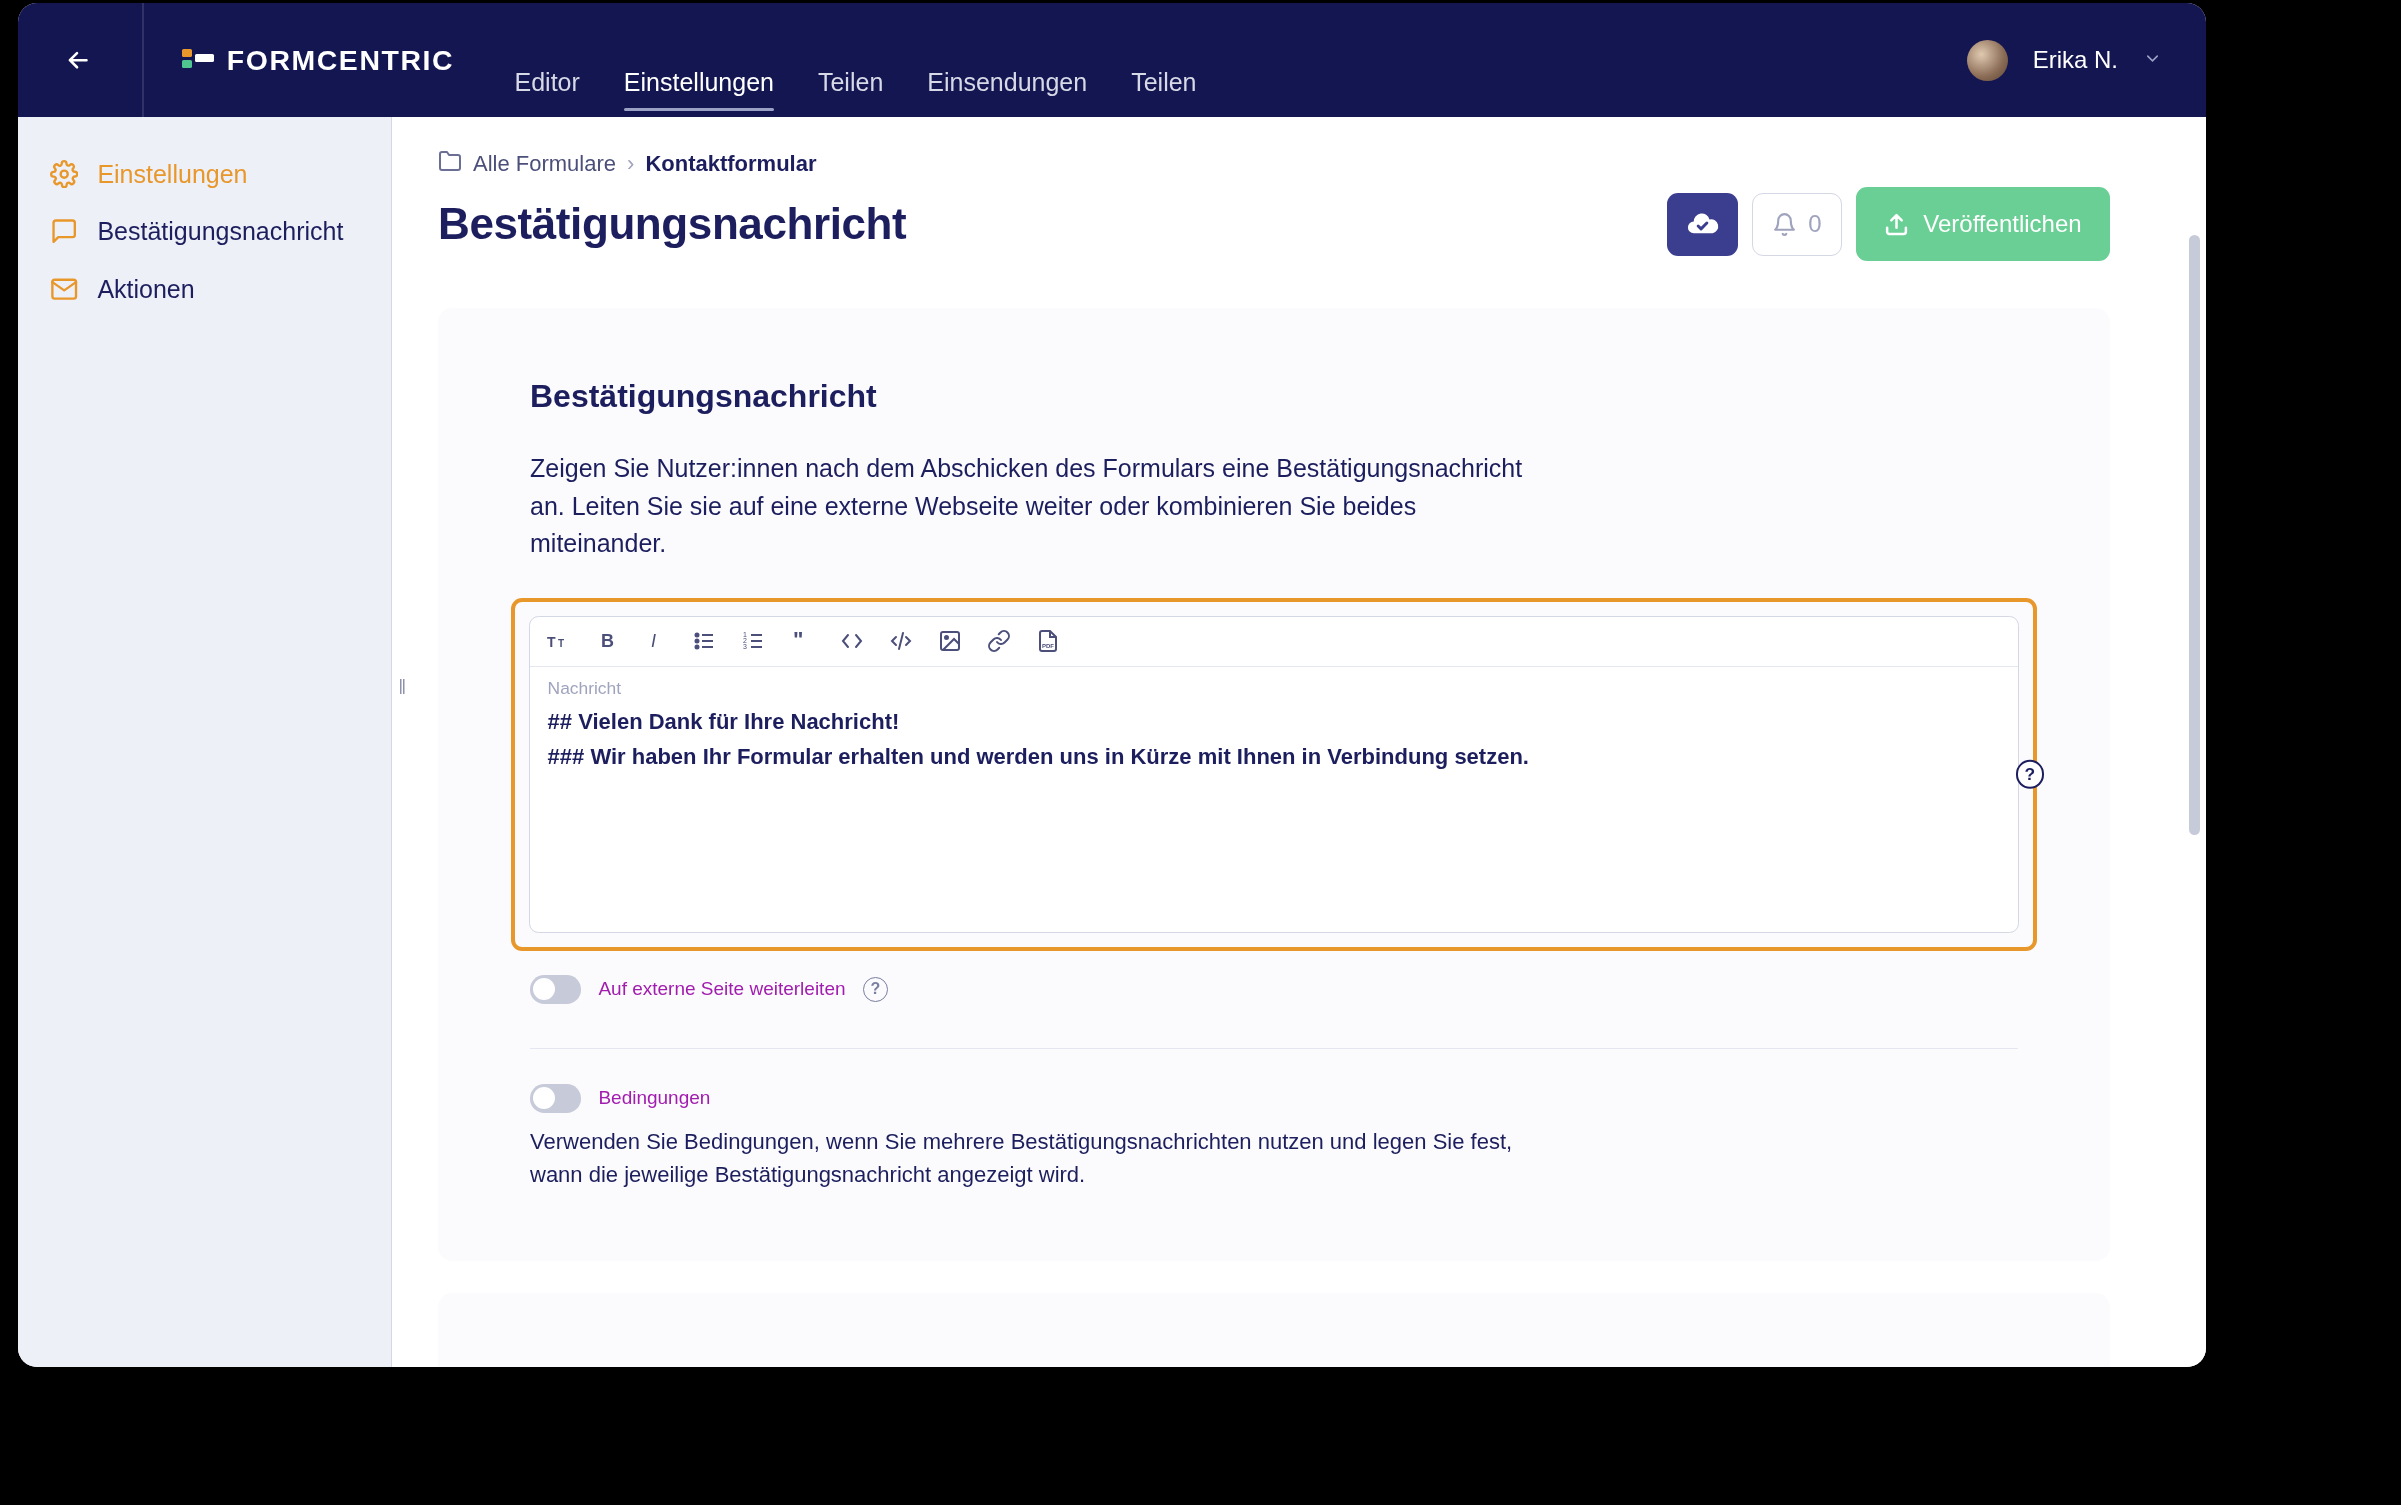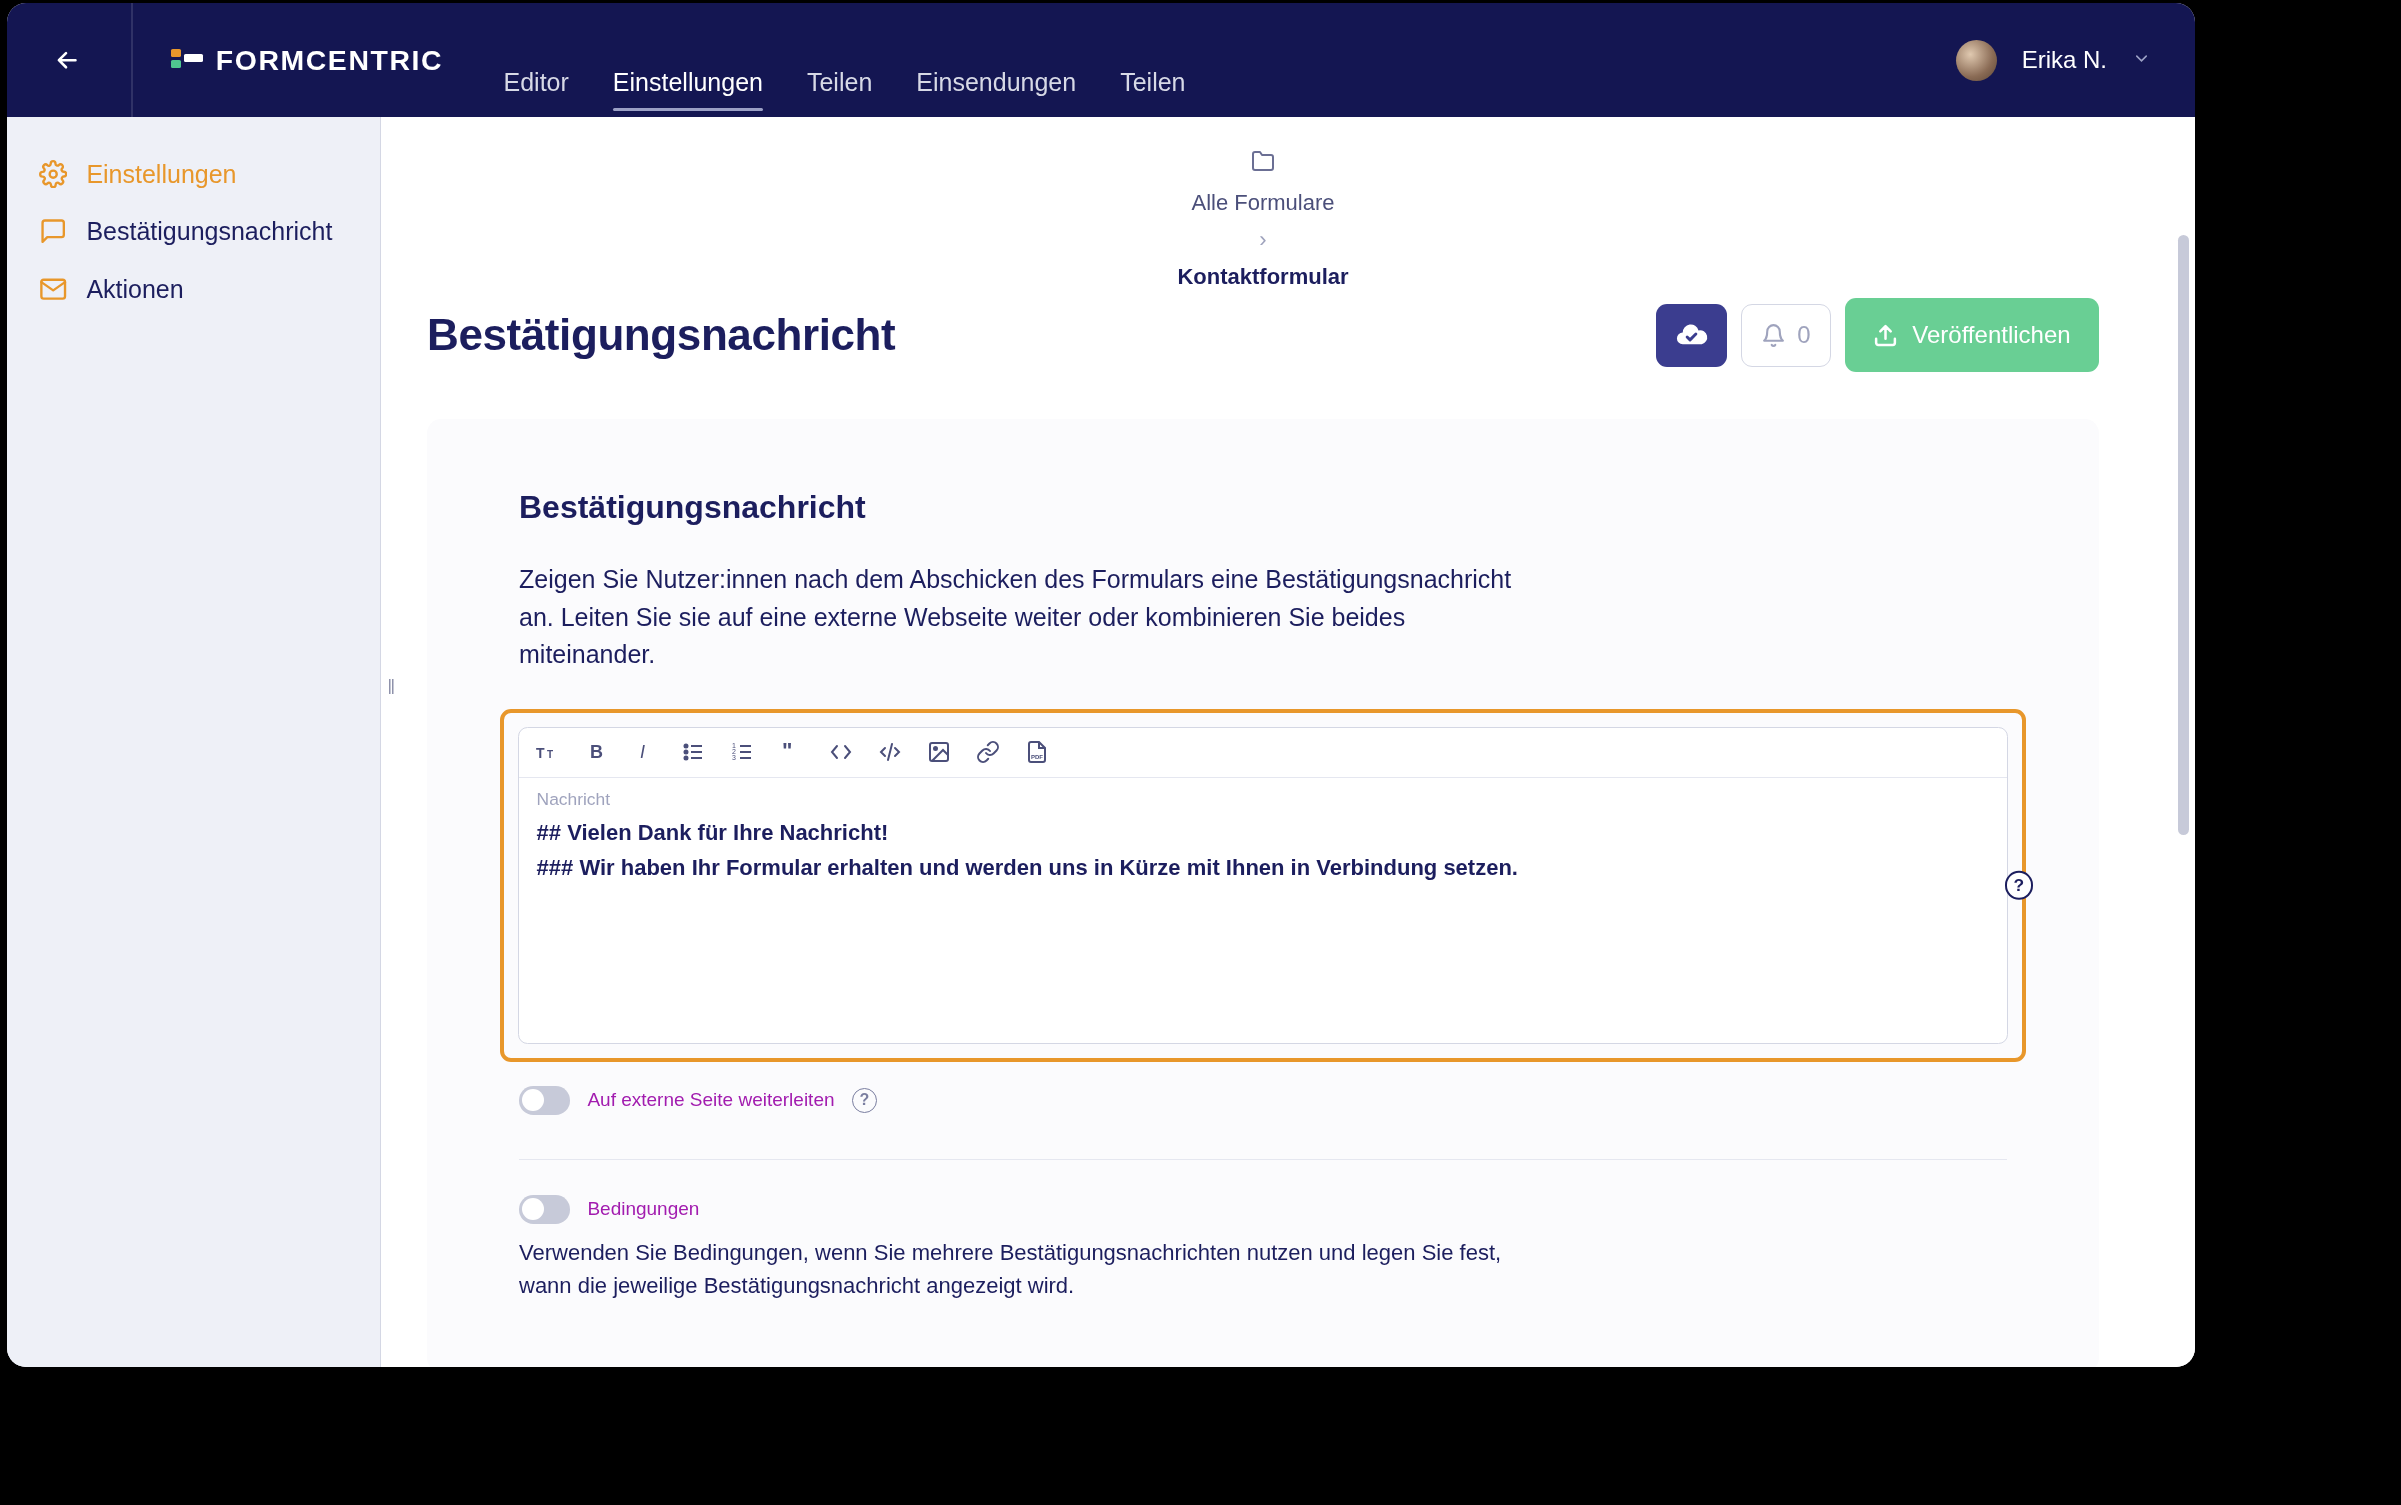--- a/index.html
+++ b/index.html
@@ -1,17 +1,17 @@
 <!DOCTYPE html>
 <html style="font-size:12.6px"><head>
 <meta charset="utf-8">
 <style>
 * { margin: 0; padding: 0; box-sizing: border-box; }
 body { font-family: -apple-system, BlinkMacSystemFont, 'Segoe UI', sans-serif; background: #000; width: 2401px; height: 1506px; overflow: hidden; }
-.app-window { position: absolute; top: 3.2px; left: 7px; width: 2188px; height: 1364px; background: #eef0f7; border-radius: 19px; overflow: hidden; display: flex; flex-direction: column; box-shadow: 0 16px 47px rgba(0,0,0,.3); }
+.app-window { position: absolute; top: 3.2px; left: 18px; width: 2188px; height: 1364px; background: #eef0f7; border-radius: 19px; overflow: hidden; display: flex; flex-direction: column; box-shadow: 0 16px 47px rgba(0,0,0,.3); }
 .topbar { height: 114px; background: #141652; display: flex; align-items: center; padding: 0 44px 0 35px; gap: 32px; }
 .back-btn { width: 51px; height: 51px; display: flex; align-items: center; justify-content: center; cursor: pointer; }
 .back-btn svg { width: 28.4px; height: 28.4px; }
 .vertical-divider { width: 1.6px; height: 114px; background: rgba(255,255,255,.12); margin: 0 6.3px; }
 .brand { display: flex; align-items: center; gap: 12.6px; }
 .brand-mark { width: 32px; height: 32px; position: relative; }
 .brand-mark::before { content: ''; position: absolute; left: 0; top: 4.7px; width: 9.5px; height: 8px; background: #e8972b; border-radius: 1.6px; }
 .brand-mark::after { content: ''; position: absolute; left: 0; top: 16px; width: 9.5px; height: 8px; background: #4fc68f; border-radius: 1.6px; }
 .brand-mark .b3 { position: absolute; left: 12.6px; top: 10.3px; width: 19px; height: 8px; background: #fff; border-radius: 1.6px; }
 .brand-text { color: #fff; font-weight: 700; font-size: 28.4px; letter-spacing: 1.6px; }
@@ -27,21 +27,21 @@
 .body { flex: 1; display: flex; overflow: hidden; }
 .sidebar { width: 374px; background: #eef0f7; border-right: 0.8px solid #d4d7e4; padding-top: 28.4px; }
 .sidebar-item { display: flex; align-items: center; gap: 19px; padding: 14.2px 32px; font-size: 25px; color: #1c1e5e; cursor: pointer; }
 .sidebar-item.active { color: #e8972b; }
 .sidebar-item.active.current { color: #1c1e5e; }
 .sidebar-item .icon { color: #e8972b; display: flex; align-items: center; }
 .sidebar-item .icon svg { width: 28.4px; height: 28.4px; }
 .drag-handle { position: absolute; left: 374px; top: 50%; transform: translateY(-50%); width: 19px; height: 32px; display: flex; align-items: center; justify-content: center; color: #8a8ea8; font-size: 17.4px; letter-spacing: -1.6px; cursor: ew-resize; z-index: 5; }
 .main { flex: 1; background: #fff; border-radius: 0; overflow-y: auto; position: relative; padding: 32px 46px; }
 .main-inner { max-width: 1672px; }
-.breadcrumb { display: flex; align-items: center; gap: 11px; color: #4b4f7a; font-size: 22px; flex-direction: column; }
+.breadcrumb { display: flex; align-items: center; gap: 11px; color: #4b4f7a; font-size: 22px; }
 .breadcrumb svg { width: 24px; height: 24px; }
 .breadcrumb .sep { color: #9fa3bd; }
 .breadcrumb .current { color: #1c1e5e; font-weight: 600; }
 .header-row { display: flex; align-items: center; margin-top: 8px; }
 .page-title { font-size: 44px; font-weight: 700; color: #1c1e5e; letter-spacing: -0.4px; }
 .header-actions { margin-left: auto; display: flex; gap: 14.2px; align-items: center; }
 .icon-btn { width: 71px; height: 63px; border-radius: 11px; display: flex; align-items: center; justify-content: center; cursor: pointer; }
 .icon-btn.primary { background: #3b3d8f; }
 .icon-btn.primary svg { color: #fff; width: 35px; height: 35px; }
 .notif-btn { height: 63px; border: 1.6px solid #d4d7e4; border-radius: 11px; padding: 0 19px; display: flex; align-items: center; gap: 11px; color: #9fa3bd; font-size: 24px; cursor: pointer; }

